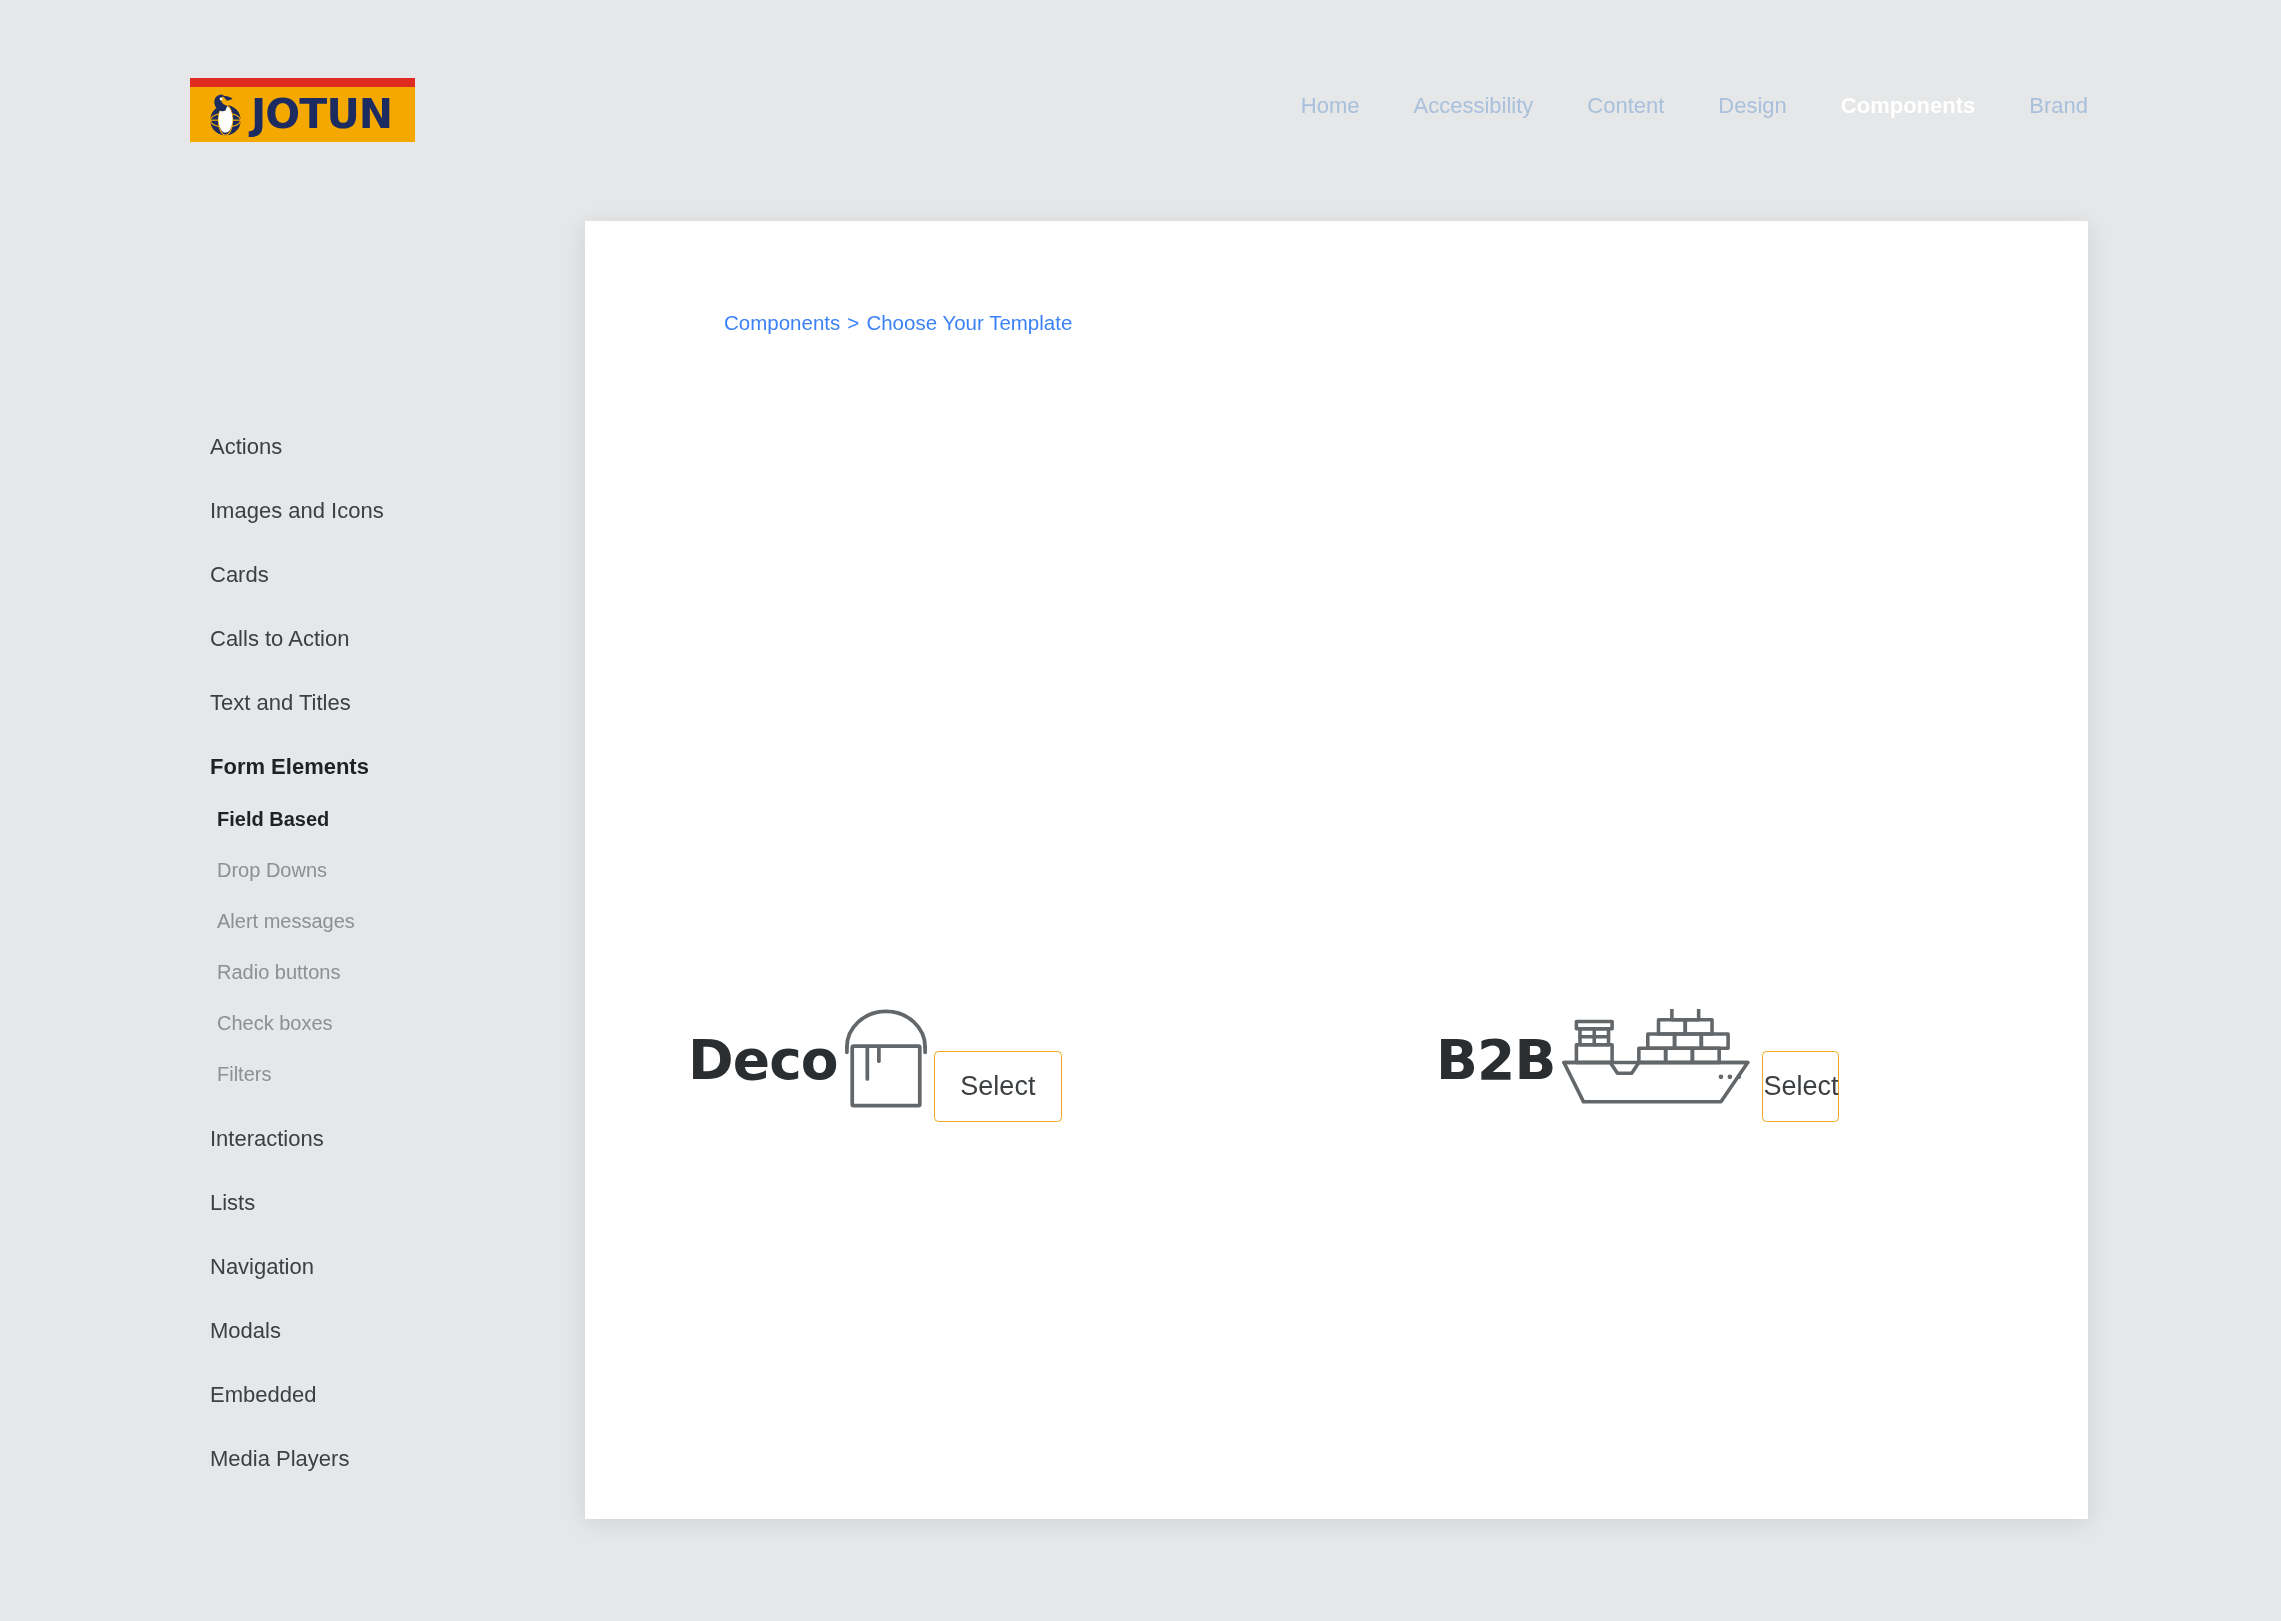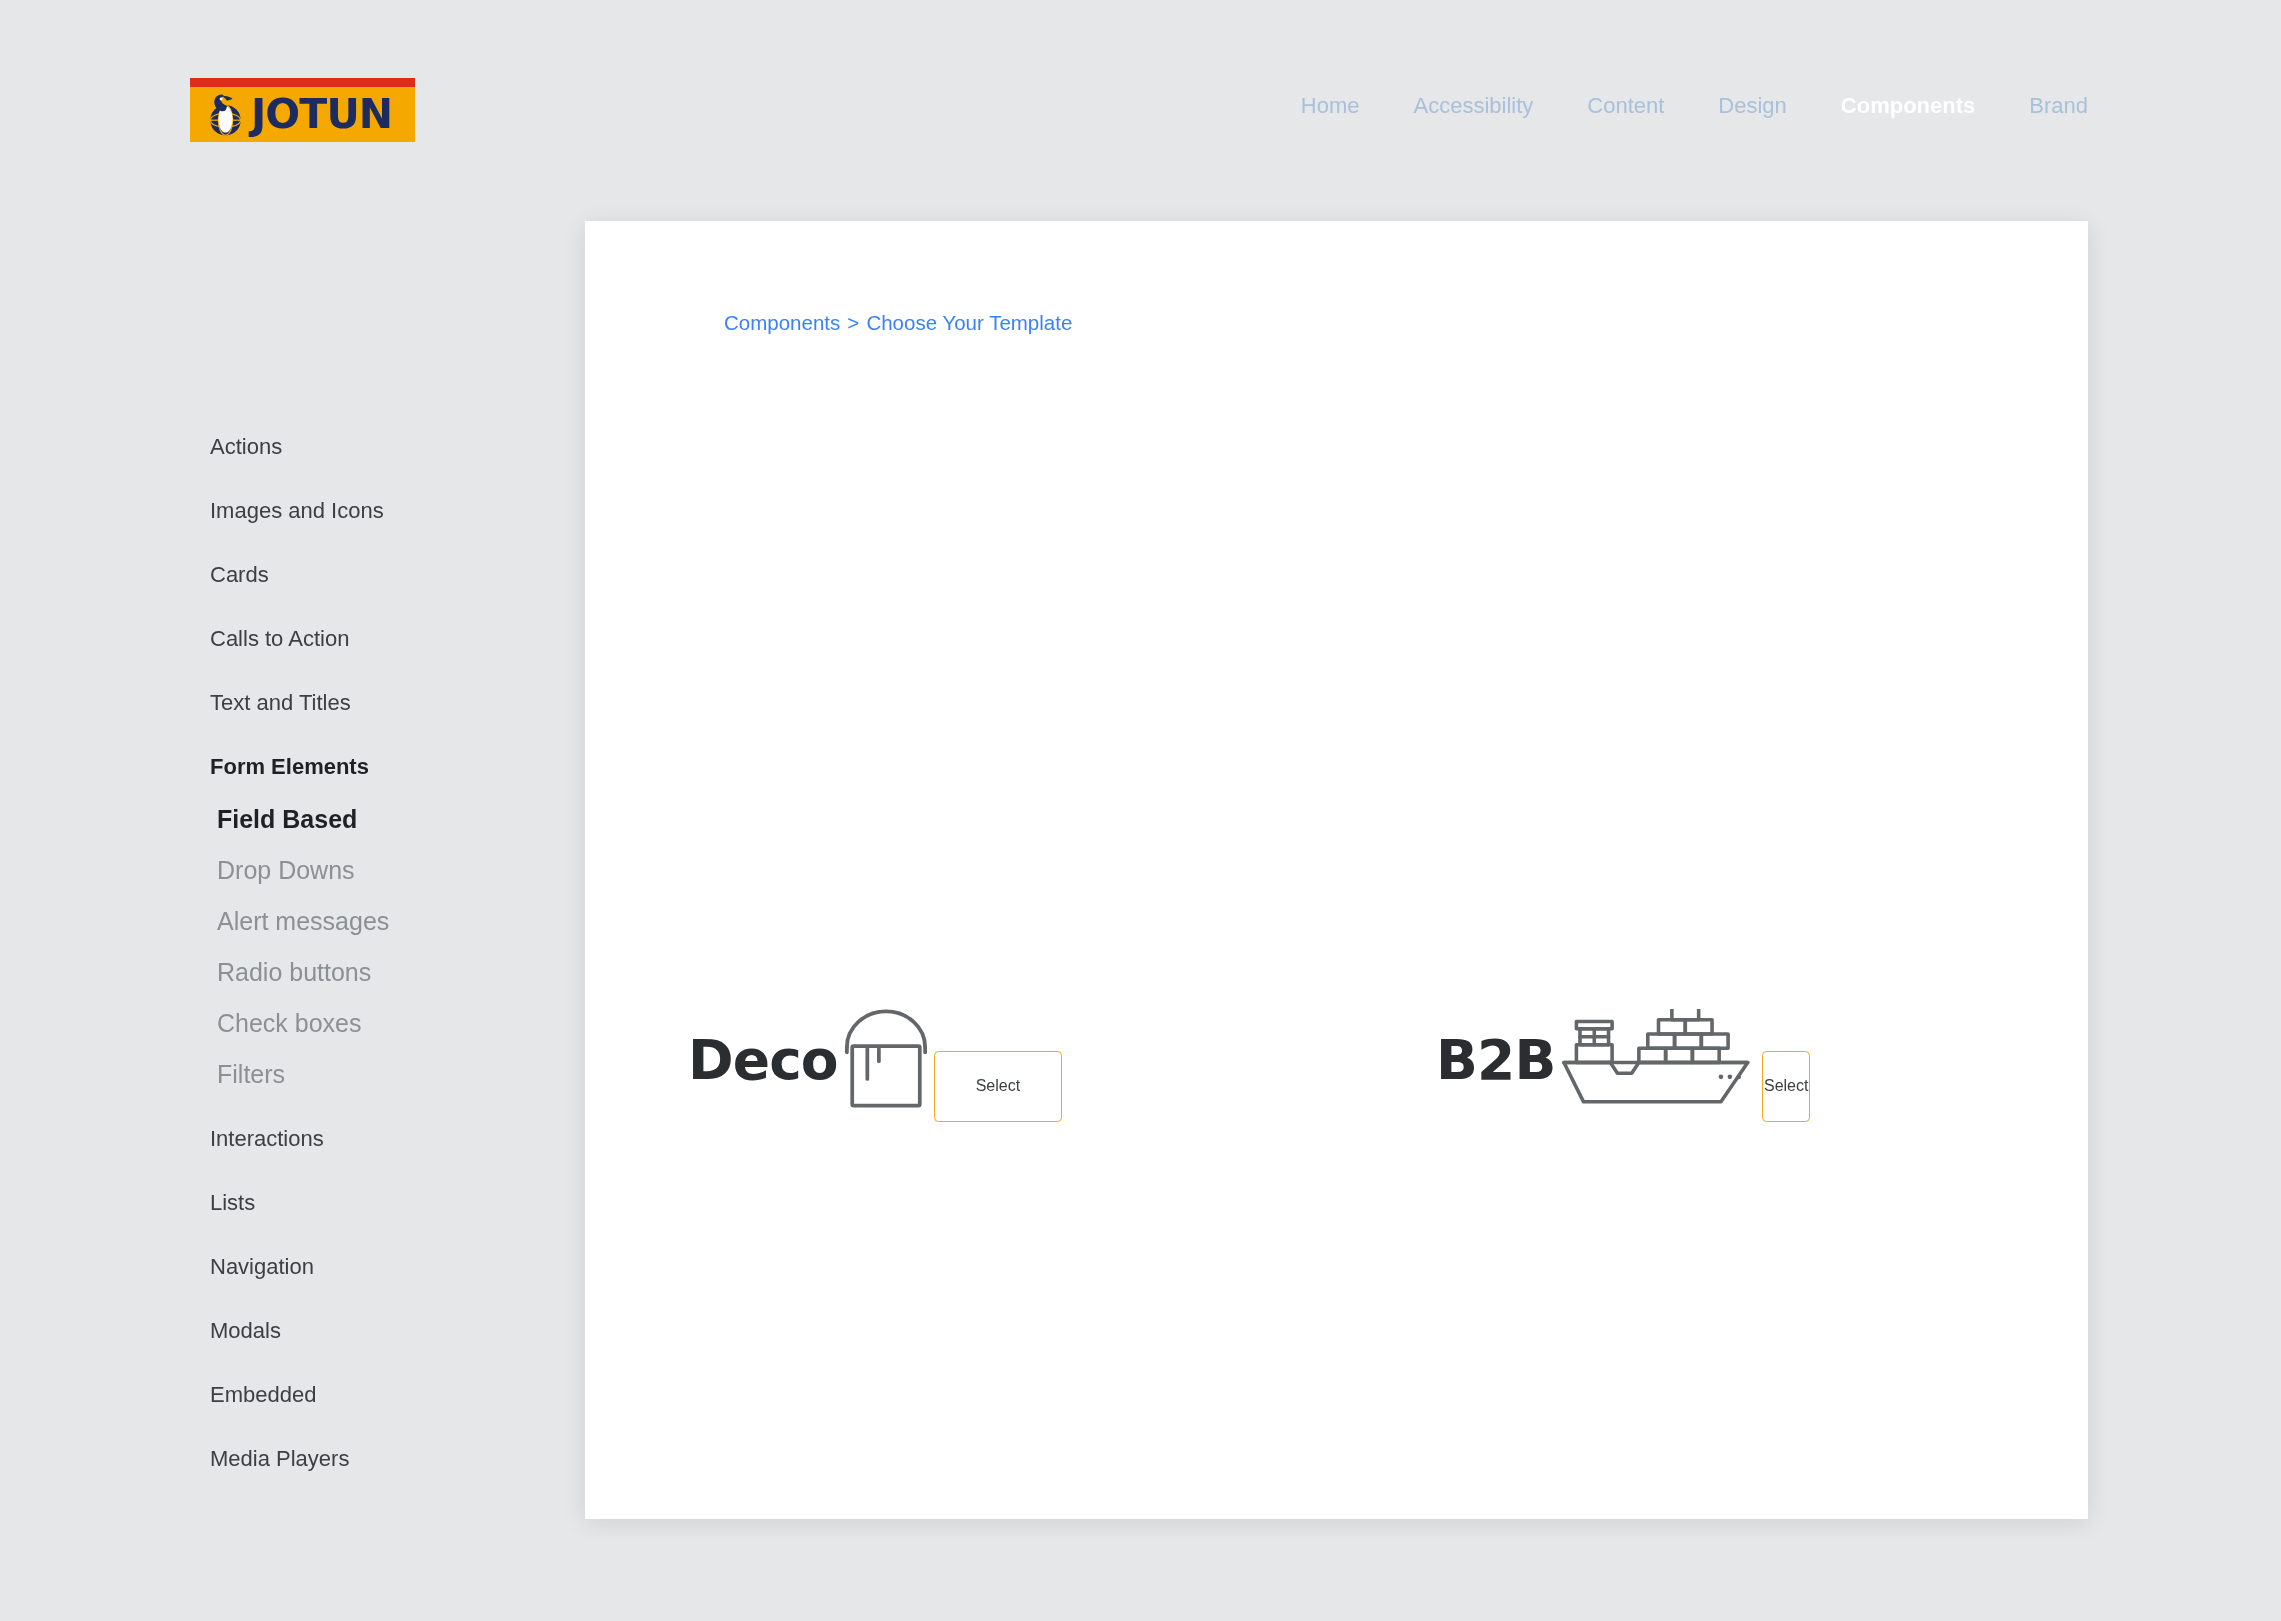--- a/index.html
+++ b/index.html
@@ -109,21 +109,21 @@
   .side-item.current {
     font-weight: 700;
     color: #1f2224;
   }
   .side-sub {
     margin-top: -9px;
     margin-bottom: 39px;
     padding-left: 27px;
   }
   .side-subitem {
-    font-size: 25px;
+    font-size: 20px;
     line-height: 23px;
     color: #8b9094;
     margin-bottom: 28px;
     cursor: pointer;
     white-space: nowrap;
   }
   .side-subitem.current {
     font-weight: 700;
     color: #1f2224;
   }
@@ -198,21 +198,21 @@
     justify-content: center;
     margin-bottom: 55px;
   }
   .select-button {
     width: 299px;
     height: 71px;
     border: 1.8px solid #f0a81e;
     border-radius: 4.5px;
     background: #ffffff;
     font-family: "Liberation Sans", sans-serif;
-    font-size: 16px;
+    font-size: 27px;
     color: #3c4043;
     line-height: 68px;
     text-align: center;
     cursor: pointer;
   }
 </style>
 </head>
 <body>
 
 <header class="site-header">

